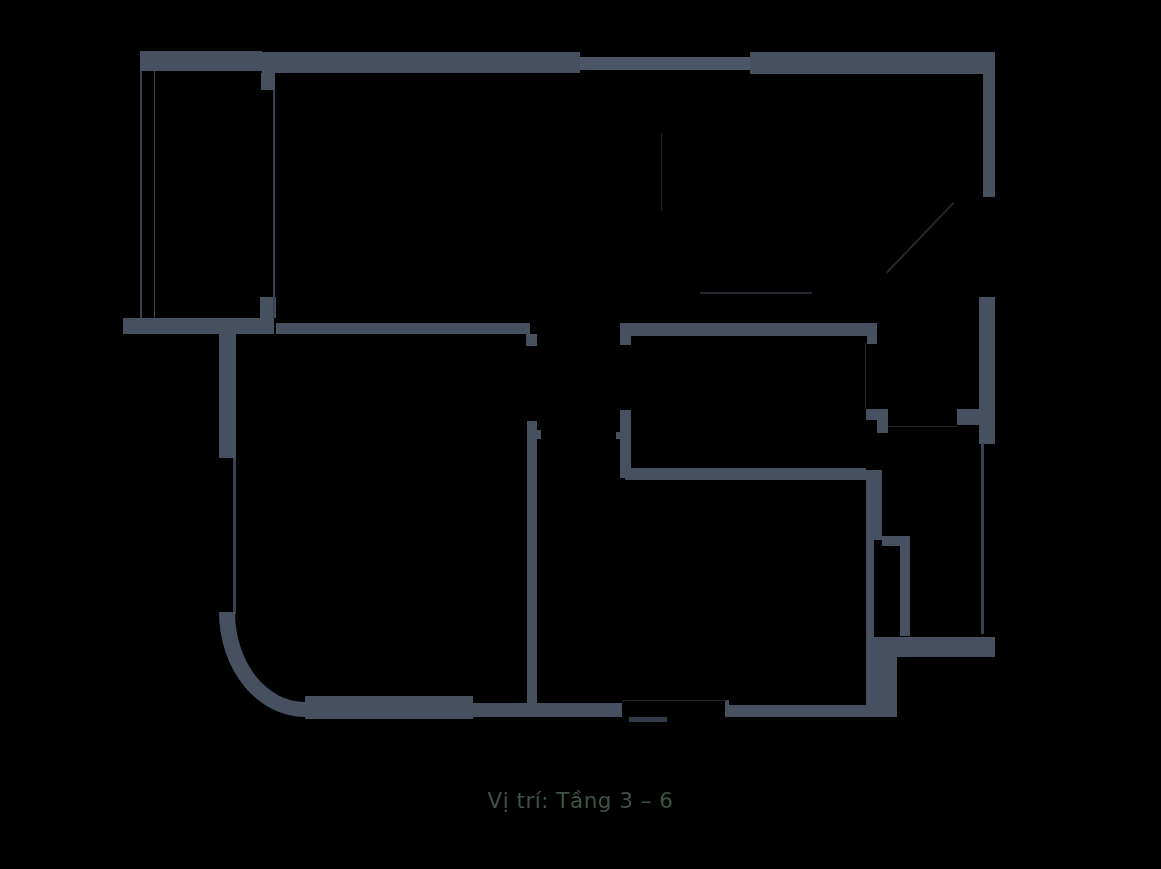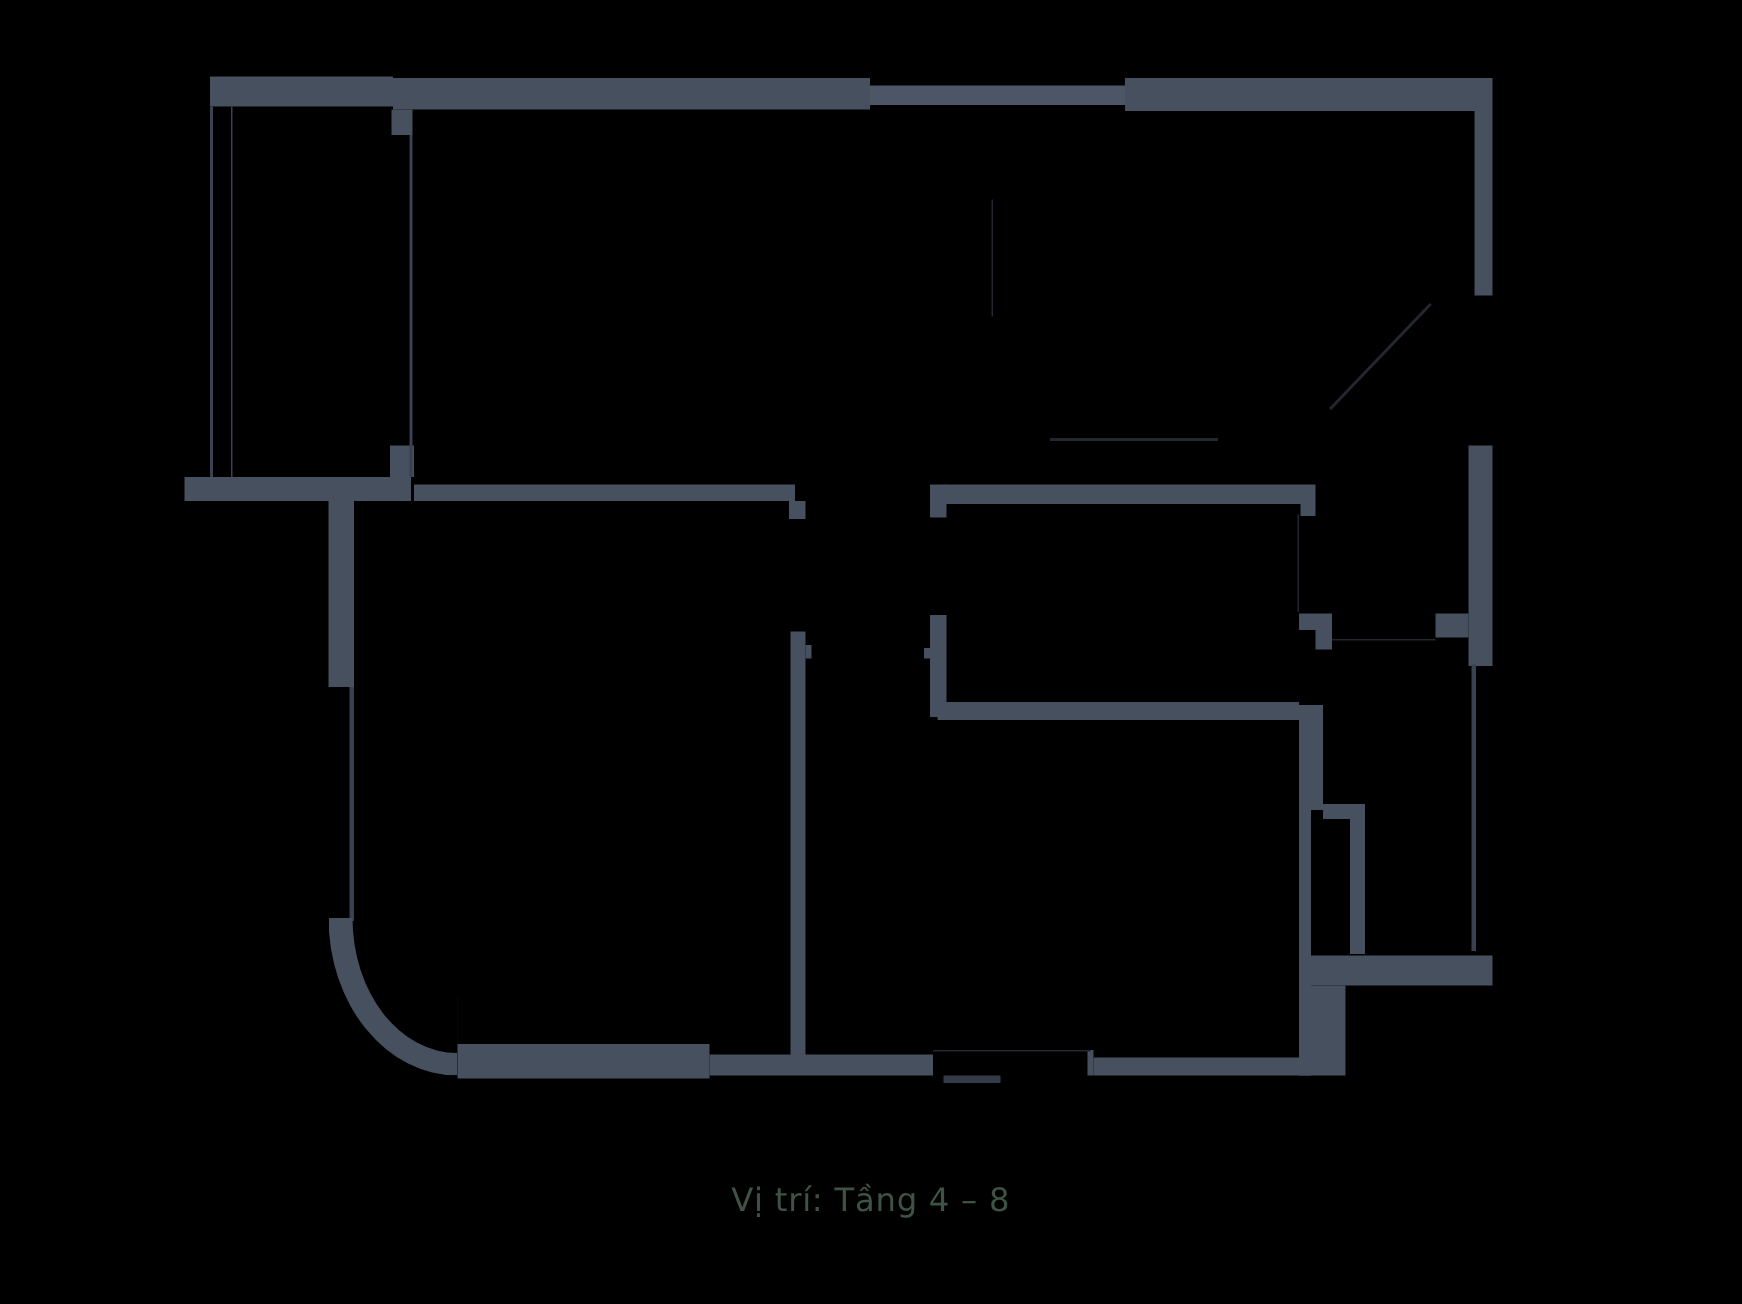--- a/index.html
+++ b/index.html
@@ -24,21 +24,21 @@
     background:transparent;
     border-style:solid;
     border-top:0;border-right:0;
   }
   .diag{position:absolute;transform-origin:0 0;}
 </style>
 </head>
 <body style="background: rgb(0, 0, 0);">
 
 <div id="plan" style="background: rgb(0, 0, 0);">
-  <div class="caption" style="color: rgb(62, 83, 69);">Vị trí: Tầng 4 – 8</div>
+  <div class="caption" style="color: rgb(62, 83, 69);">Vị trí: Tầng 3 – 6</div>
 <div class="abs" style="left: 139.5px; top: 51px; width: 122.5px; height: 19.5px; background: rgb(71, 80, 95);"></div>
     <div class="abs" style="left: 262px; top: 52px; width: 318px; height: 21px; background: rgb(71, 80, 95);"></div>
     <div class="abs" style="left: 580px; top: 56.5px; width: 170px; height: 13px; background: rgb(77, 86, 102);"></div>
     <div class="abs" style="left: 750px; top: 51.5px; width: 245px; height: 22px; background: rgb(71, 80, 95);"></div>
     <div class="abs" style="left: 982.5px; top: 73.5px; width: 12.5px; height: 123px; background: rgb(71, 80, 95);"></div>
     <div class="abs" style="left: 979px; top: 296.5px; width: 16px; height: 147px; background: rgb(71, 80, 95);"></div>
     <div class="abs" style="left: 956.5px; top: 408.5px; width: 22.5px; height: 16.5px; background: rgb(71, 80, 95);"></div>
     <div class="abs" style="left: 866px; top: 409px; width: 22px; height: 11px; background: rgb(71, 80, 95);"></div>
     <div class="abs" style="left: 877px; top: 420px; width: 11px; height: 13px; background: rgb(71, 80, 95);"></div>
     <div class="abs" style="left: 874px; top: 636.5px; width: 121px; height: 20px; background: rgb(71, 80, 95);"></div>

